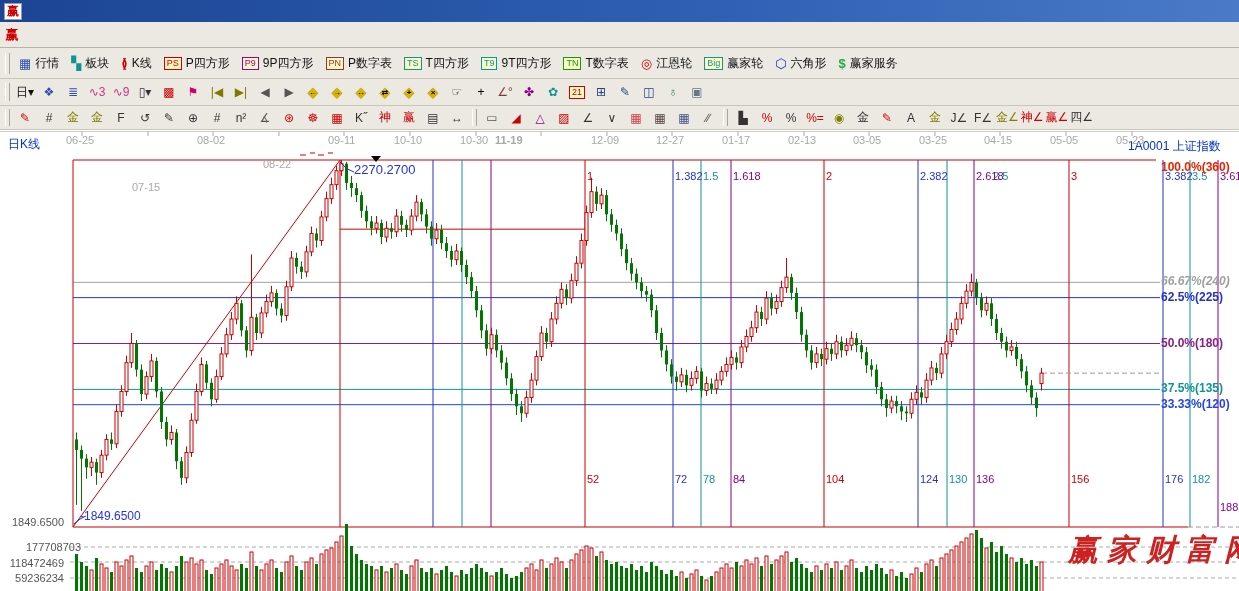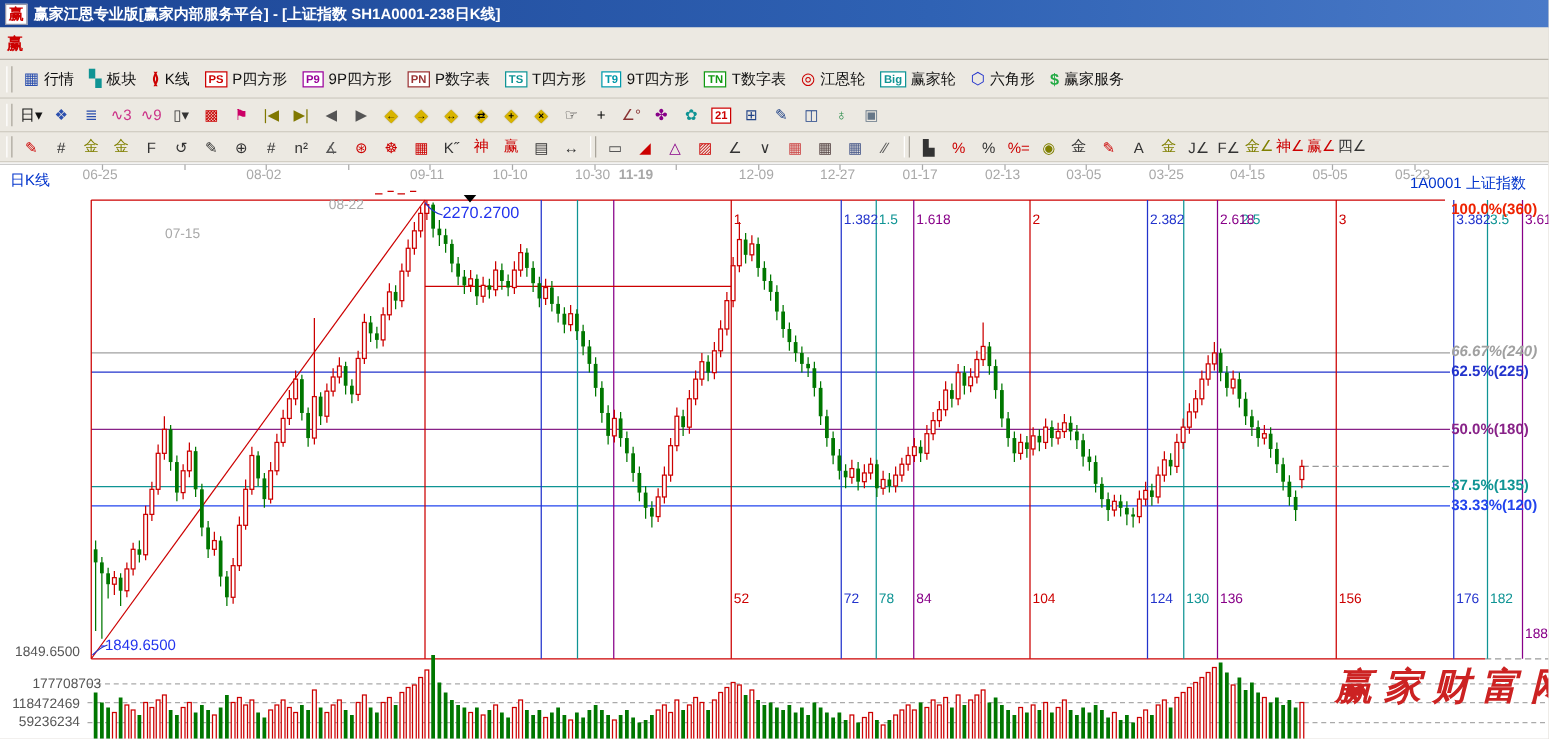--- a/index.html
+++ b/index.html
@@ -19,22 +19,22 @@
   
   .tbar{display:flex;align-items:center;background:#ece9e2;border-bottom:1px solid #c9c5bb;
         padding-left:2px;white-space:nowrap;}
   .tbar-a{height:30px;}
   .tbar-b{height:26px;}
   .tbar-c{height:23px;}
   .grip{width:3px;height:70%;border-left:1px solid #fff;border-right:1px solid #a9a59b;margin:0 3px;}
   .tbtn{display:inline-flex;align-items:center;gap:4px;padding:2px 5px;font-size:12px;color:#111;
         border:1px solid transparent;cursor:default;}
   .tbtn .ticon{font-size:13px;font-weight:bold;}
-  .badge{display:inline-block;font-size:9px;font-weight:bold;line-height:11px;padding:0 2px;
-         border:1px solid;background:#ffffff;}
+  .badge{display:inline-block;font-size:9px;font-weight:normal;line-height:11px;padding:0 2px;
+         border:1px solid;background:#fef9c3;}
   .ibtn{position:relative;display:inline-flex;align-items:center;justify-content:center;
         min-width:22px;height:20px;font-size:12px;border:1px solid transparent;color:#333;cursor:default;}
   .ibtn .sub{position:absolute;font-size:8px;color:#000;font-weight:bold;}
   .diamond{color:#d8b400;text-shadow:0 0 1px #8a7400;font-size:14px;}
   
   .chartpane{position:relative;width:1239px;height:465px;background:#fff;overflow:hidden;}
   .clabel{position:absolute;font-size:11px;line-height:12px;white-space:nowrap;}
   .datelbl{color:#a8a8a8;}
   .glabel{font-size:11px;}
   .rlevel{font-size:12px;font-weight:bold;letter-spacing:0;}
@@ -42,21 +42,20 @@
   #wm{font-family:"DejaVu Serif","Liberation Serif",serif;font-style:italic;font-weight:bold;
       font-size:30px;color:#cc2222;letter-spacing:9px;}
   svg{position:absolute;left:0;top:0;}
 </style>
 </head>
 <body>
 <div id="app">
 
 <div class="titlebar">
   <span class="applogo">赢</span>
-  <span>赢家江恩专业版[赢家内部服务平台] - [上证指数 SH1A0001-238日K线]</span>
 </div>
 
 <div class="menubar">
   <span class="applogo">赢</span>
 </div>
 
 <div class="tbar tbar-a" id="toolbar-main">
       <div class="grip"></div>
       <div class="tbtn">
         <span class="ticon" style="color: rgb(43, 79, 174);">▦</span>

